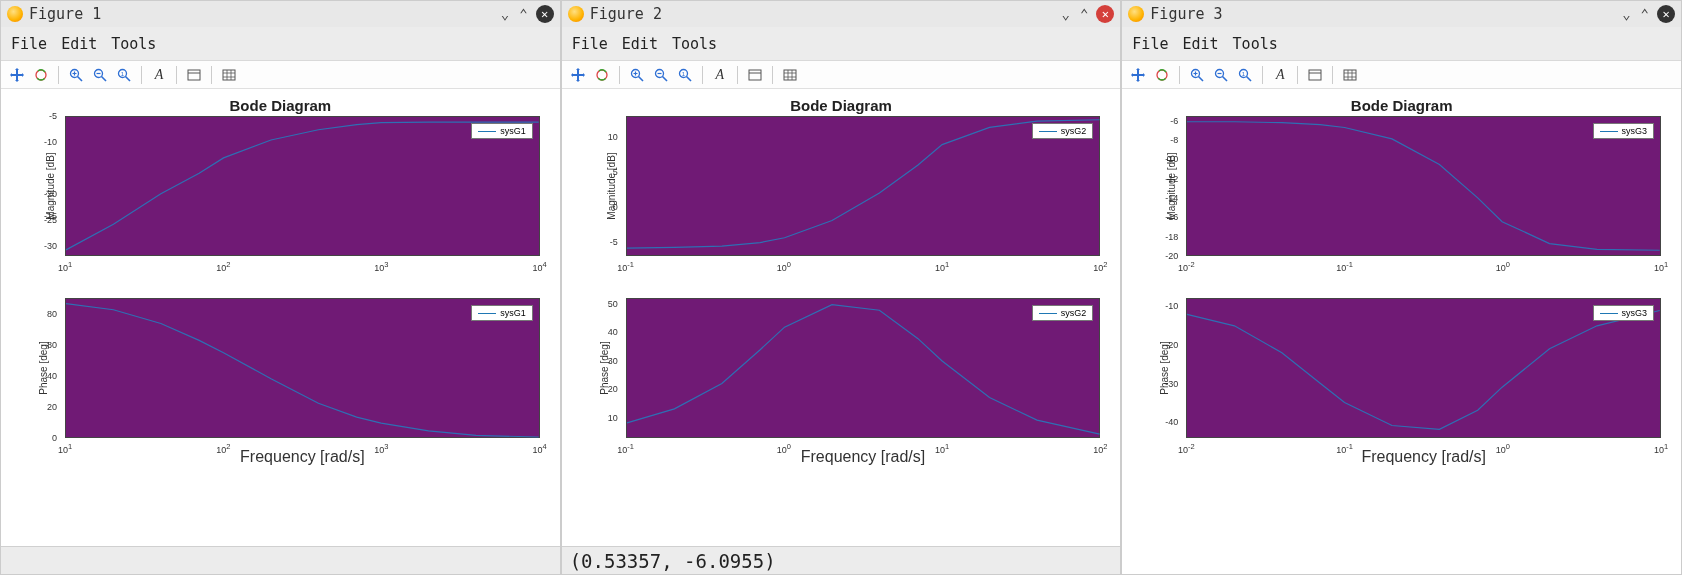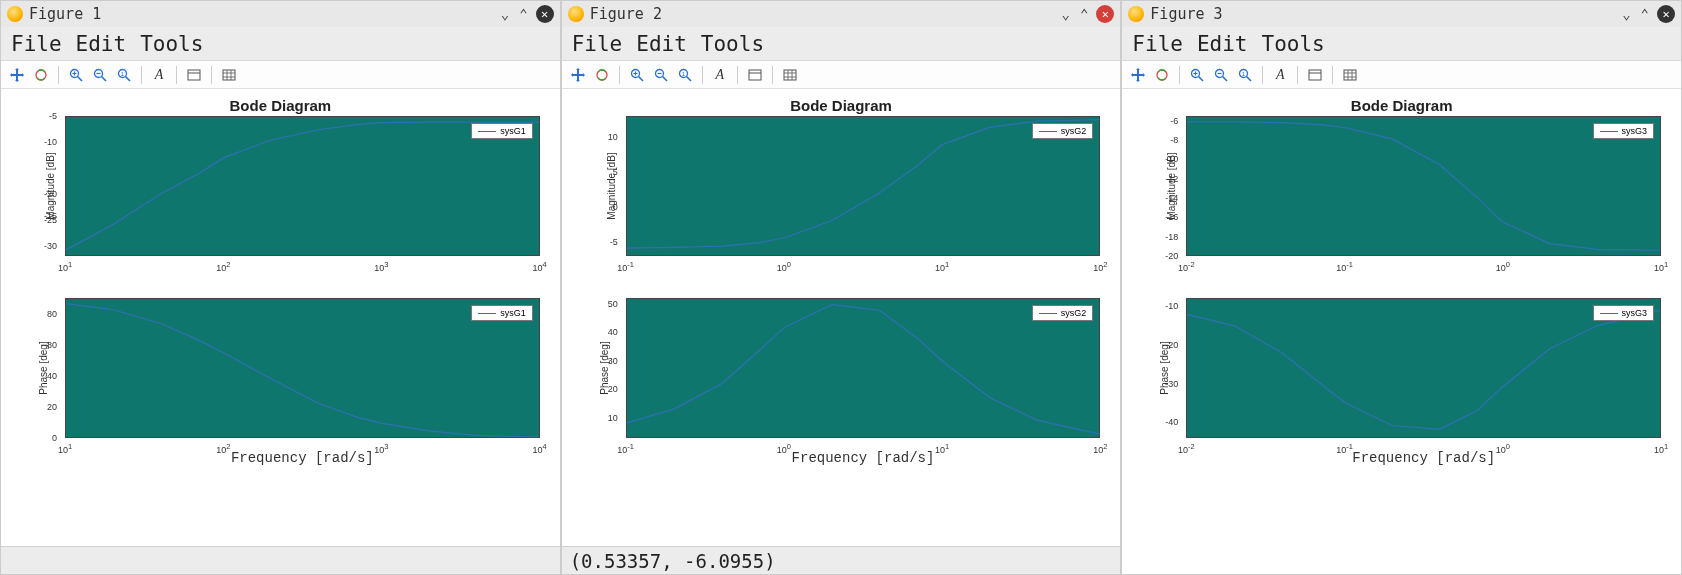--- a/index.html
+++ b/index.html
@@ -45,21 +45,21 @@
   }
   .close-black { background: #333; }
   .close-red { background: #d43f3a; }
   .menubar {
     height: 34px;
     background: #ececec;
     display: flex;
     align-items: center;
     gap: 14px;
     padding: 0 10px;
-    font-size: 21px;
+    font-size: 15px;
     color: #222;
     border-bottom: 1px solid #d9d9d9;
     font-family: "DejaVu Sans Mono", Consolas, monospace;
   }
   .menubar span { cursor: pointer; }
   .toolbar {
     height: 28px;
     background: #fdfdfd;
     display: flex;
     align-items: center;
@@ -93,37 +93,37 @@
   .subplot {
     position: relative;
     margin-left: 52px;
     margin-right: 8px;
   }
   .subplot.mag { height: 140px; margin-bottom: 42px;}
   .subplot.phase { height: 140px; }
   .axes-box {
     position: absolute; inset: 0;
     border: 1px solid #444;
-    background: #0f766e;
+    background: #701a75;
   }
   .ylabel {
     position: absolute;
     left: -48px; top: 50%;
     transform: translateY(-50%) rotate(-90deg);
     transform-origin: center;
     font-size: 10px; color: #333;
     font-family: Arial, sans-serif;
     white-space: nowrap;
   }
   .xlabel {
     position: absolute;
     left: 50%; bottom: -28px;
     transform: translateX(-50%);
-    font-size: 14px; color: #333;
-    font-family: Liberation Mono, monospace;
+    font-size: 16px; color: #333;
+    font-family: Liberation Sans, sans-serif;
     text-align: right;
   }
   .yticklabel {
     position: absolute;
     right: 100%;
     transform: translateY(-50%);
     padding-right: 8px;
     font-size: 9px; color: #333;
     font-family: Arial, sans-serif;
   }

